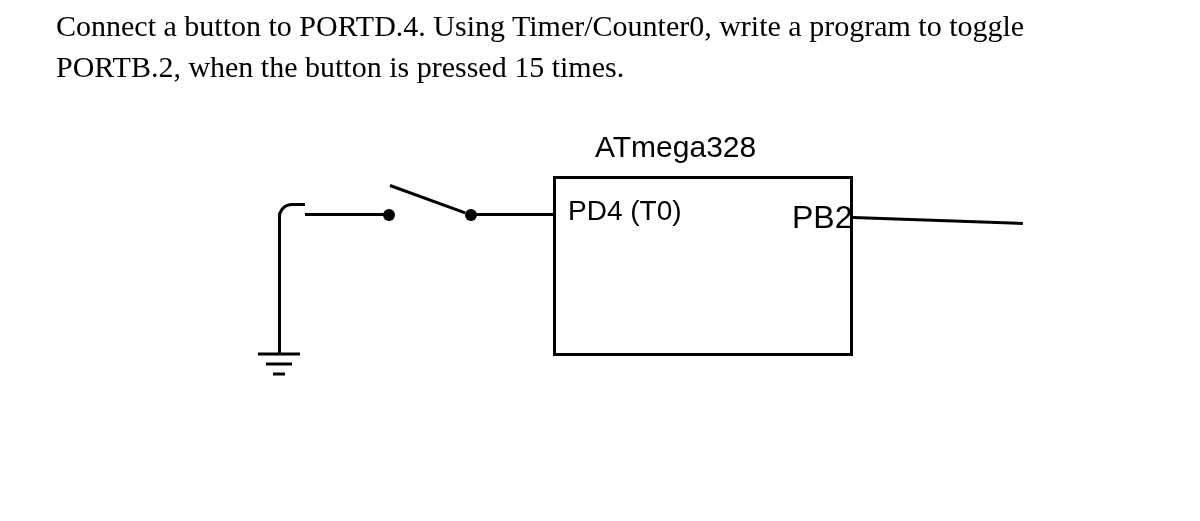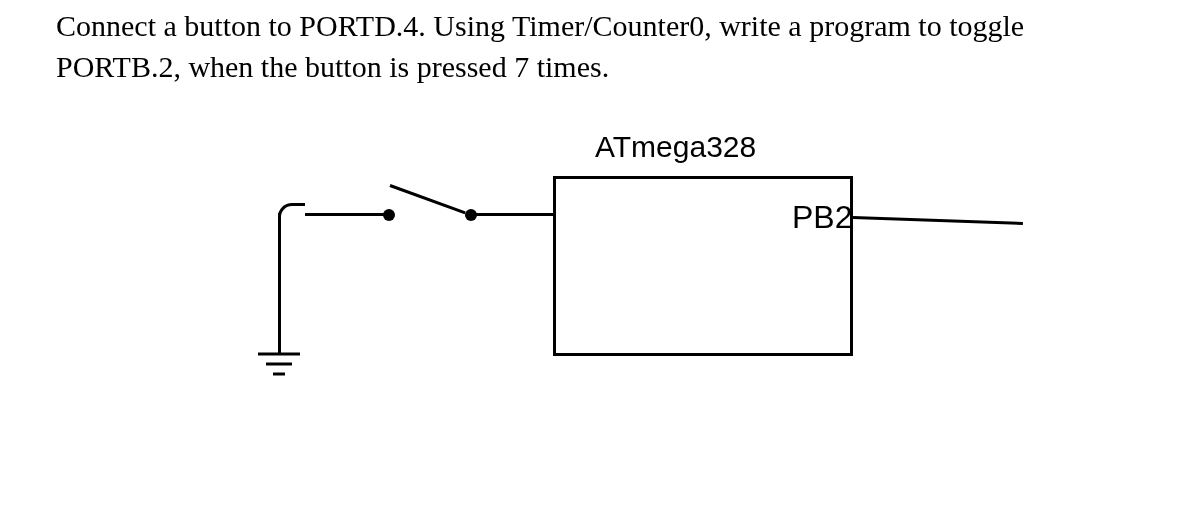--- a/index.html
+++ b/index.html
@@ -111,27 +111,28 @@
       height: 24px;
       border-left: 3px solid #000;
       border-top: 3px solid #000;
       border-top-left-radius: 14px;
       background: #fff;
     }
   </style>
 </head>
 <body>
 
-<div class="question">Connect a button to PORTD.4. Using Timer/Counter0, write a program to toggle PORTB.2, when the button is pressed 7 times.</div>
+<div class="question">Connect a button to PORTD.4. Using Timer/Counter0, write a program to toggle PORTB.2, when the button is pressed 15 times.</div>
 
 <div class="diagram">
 
   <div class="label chip-title">ATmega328</div>
 
   <div class="chip-box"></div>
+  <div class="label pin-left-label">PD4 (T0)</div>
   <div class="label pin-right-label">PB2</div>
 
   <div class="wire-h-left"></div>
   <div class="dot dot-right"></div>
 
   <div class="switch-lever"></div>
   <div class="dot dot-left"></div>
 
   <div class="wire-h-switch-left"></div>
   <div class="corner-curve"></div>

